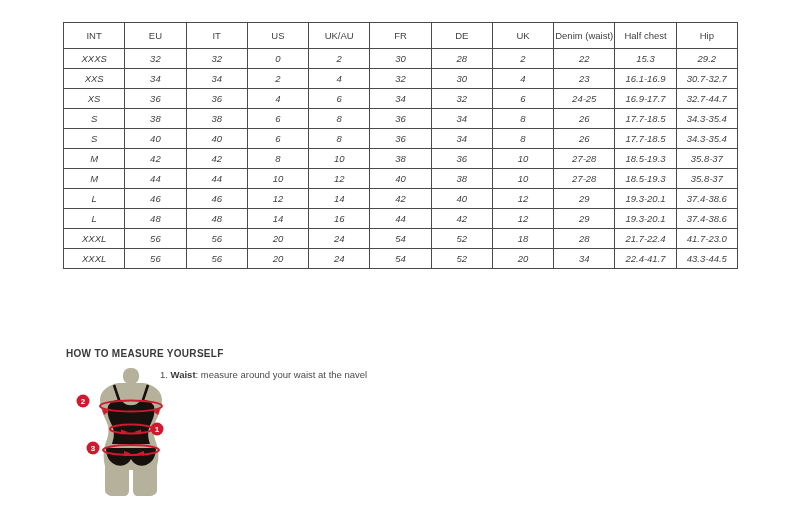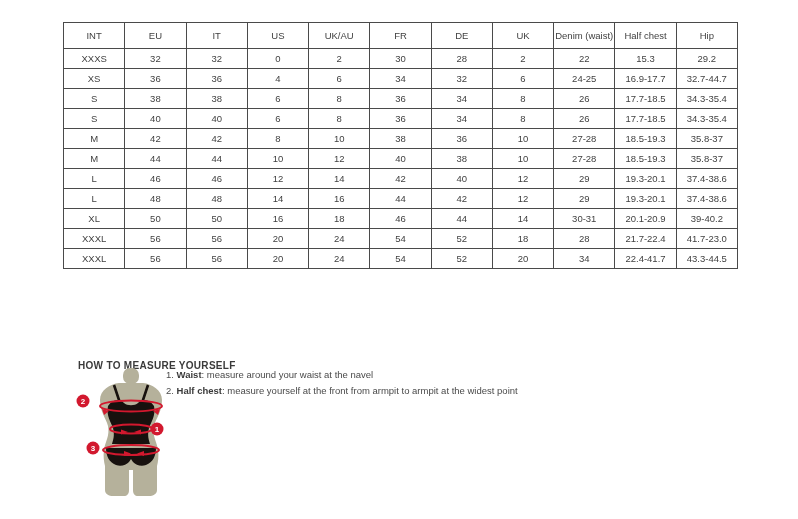--- a/index.html
+++ b/index.html
@@ -11,31 +11,31 @@
   .size-table{
     position:absolute;left:63px;top:22px;width:675px;
     border-collapse:collapse;table-layout:fixed;
     font-size:9.5px;color:#3f3f3f;
   }
   .size-table th,.size-table td{
     border:1px solid #4a4a4a;text-align:center;vertical-align:middle;
     padding:0;font-weight:normal;white-space:nowrap;overflow:hidden;
   }
   .size-table thead tr{height:26px;}
-  .size-table tbody tr{height:20px;}
+  .size-table tbody tr{height:20px;font-style:italic;}
   
   .measure-title{
-    position:absolute;left:66px;top:348px;margin:12px;
+    position:absolute;left:66px;top:348px;margin:0;
     font-size:10px;font-weight:bold;letter-spacing:.3px;color:#3a3a3a;
   }
   .diagram{
     position:absolute;left:72px;top:366px;width:105px;height:140px;
   }
   .steps{
-    position:absolute;left:166px;top:369px;margin:0;padding:0;list-style:none;
+    position:absolute;left:160px;top:369px;margin:0;padding:0;list-style:none;
     font-size:9.5px;color:#4a4a4a;
   }
   .steps li{margin:0 0 5px 0;line-height:11px;}
   .steps b{color:#3a3a3a;}
   .badge-num{font-size:8px;font-weight:bold;fill:#ffffff;text-anchor:middle;font-family:"Liberation Sans",sans-serif;}
 </style>
 </head>
 <body>
 
 <table class="size-table">
@@ -62,20 +62,33 @@
         <td>0</td>
         <td>2</td>
         <td>30</td>
         <td>28</td>
         <td>2</td>
         <td>22</td>
         <td>15.3</td>
         <td>29.2</td>
       </tr>
       <tr>
+        <td>XXS</td>
+        <td>34</td>
+        <td>34</td>
+        <td>2</td>
+        <td>4</td>
+        <td>32</td>
+        <td>30</td>
+        <td>4</td>
+        <td>23</td>
+        <td>16.1-16.9</td>
+        <td>30.7-32.7</td>
+      </tr>
+      <tr>
         <td>XS</td>
         <td>36</td>
         <td>36</td>
         <td>4</td>
         <td>6</td>
         <td>34</td>
         <td>32</td>
         <td>6</td>
         <td>24-25</td>
         <td>16.9-17.7</td>
@@ -151,33 +164,20 @@
         <td>48</td>
         <td>48</td>
         <td>14</td>
         <td>16</td>
         <td>44</td>
         <td>42</td>
         <td>12</td>
         <td>29</td>
         <td>19.3-20.1</td>
         <td>37.4-38.6</td>
-      </tr>
-      <tr>
-        <td>XL</td>
-        <td>50</td>
-        <td>50</td>
-        <td>16</td>
-        <td>18</td>
-        <td>46</td>
-        <td>44</td>
-        <td>14</td>
-        <td>30-31</td>
-        <td>20.1-20.9</td>
-        <td>39-40.2</td>
       </tr>
       <tr>
         <td>XXXL</td>
         <td>56</td>
         <td>56</td>
         <td>20</td>
         <td>24</td>
         <td>54</td>
         <td>52</td>
         <td>18</td>
@@ -260,14 +260,13 @@
     </g>
     <g>
       <circle cx="21" cy="82" r="6.5" fill="#d2182e"></circle>
       <text class="badge-num" x="21" y="85">3</text>
     </g>
   </g>
 </svg>
 
 <ol class="steps">
   <li><span>1.</span> <b>Waist</b><span>: measure around your waist at the navel</span></li>
-  <li><span>2.</span> <b>Half chest</b><span>: measure yourself at the front from armpit to armpit at the widest point</span></li>
 </ol>
 
 </body></html>

